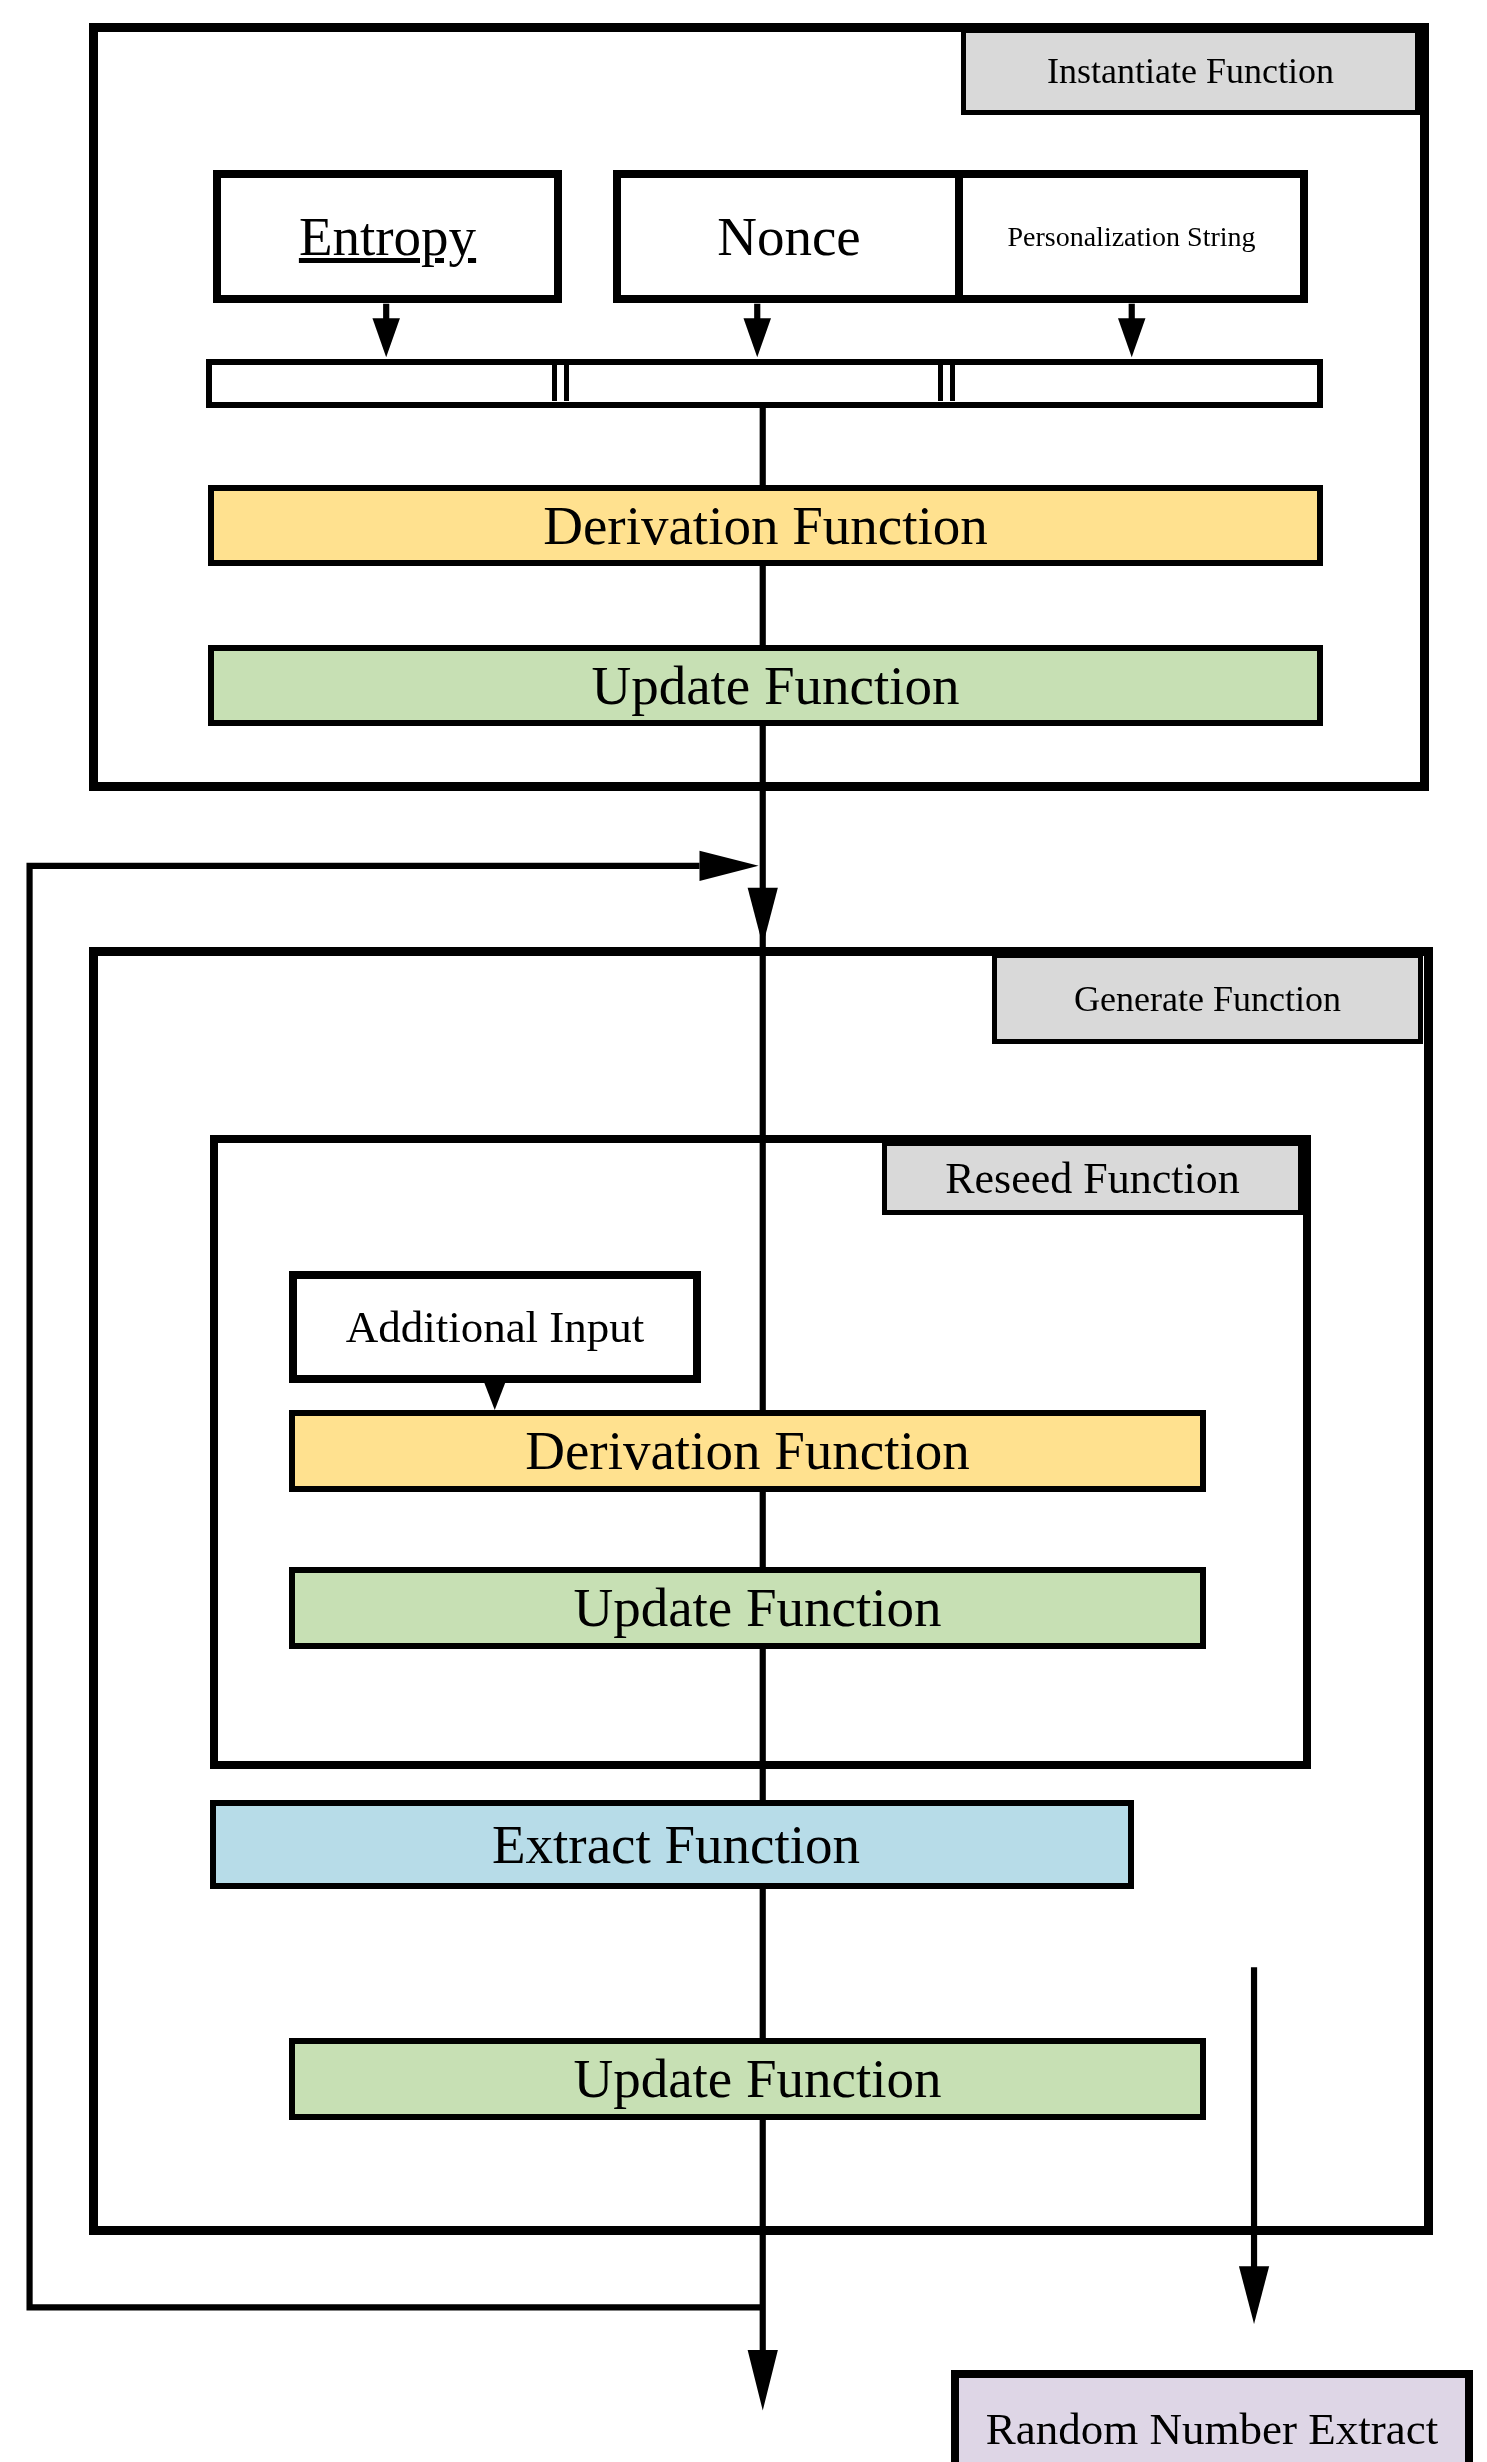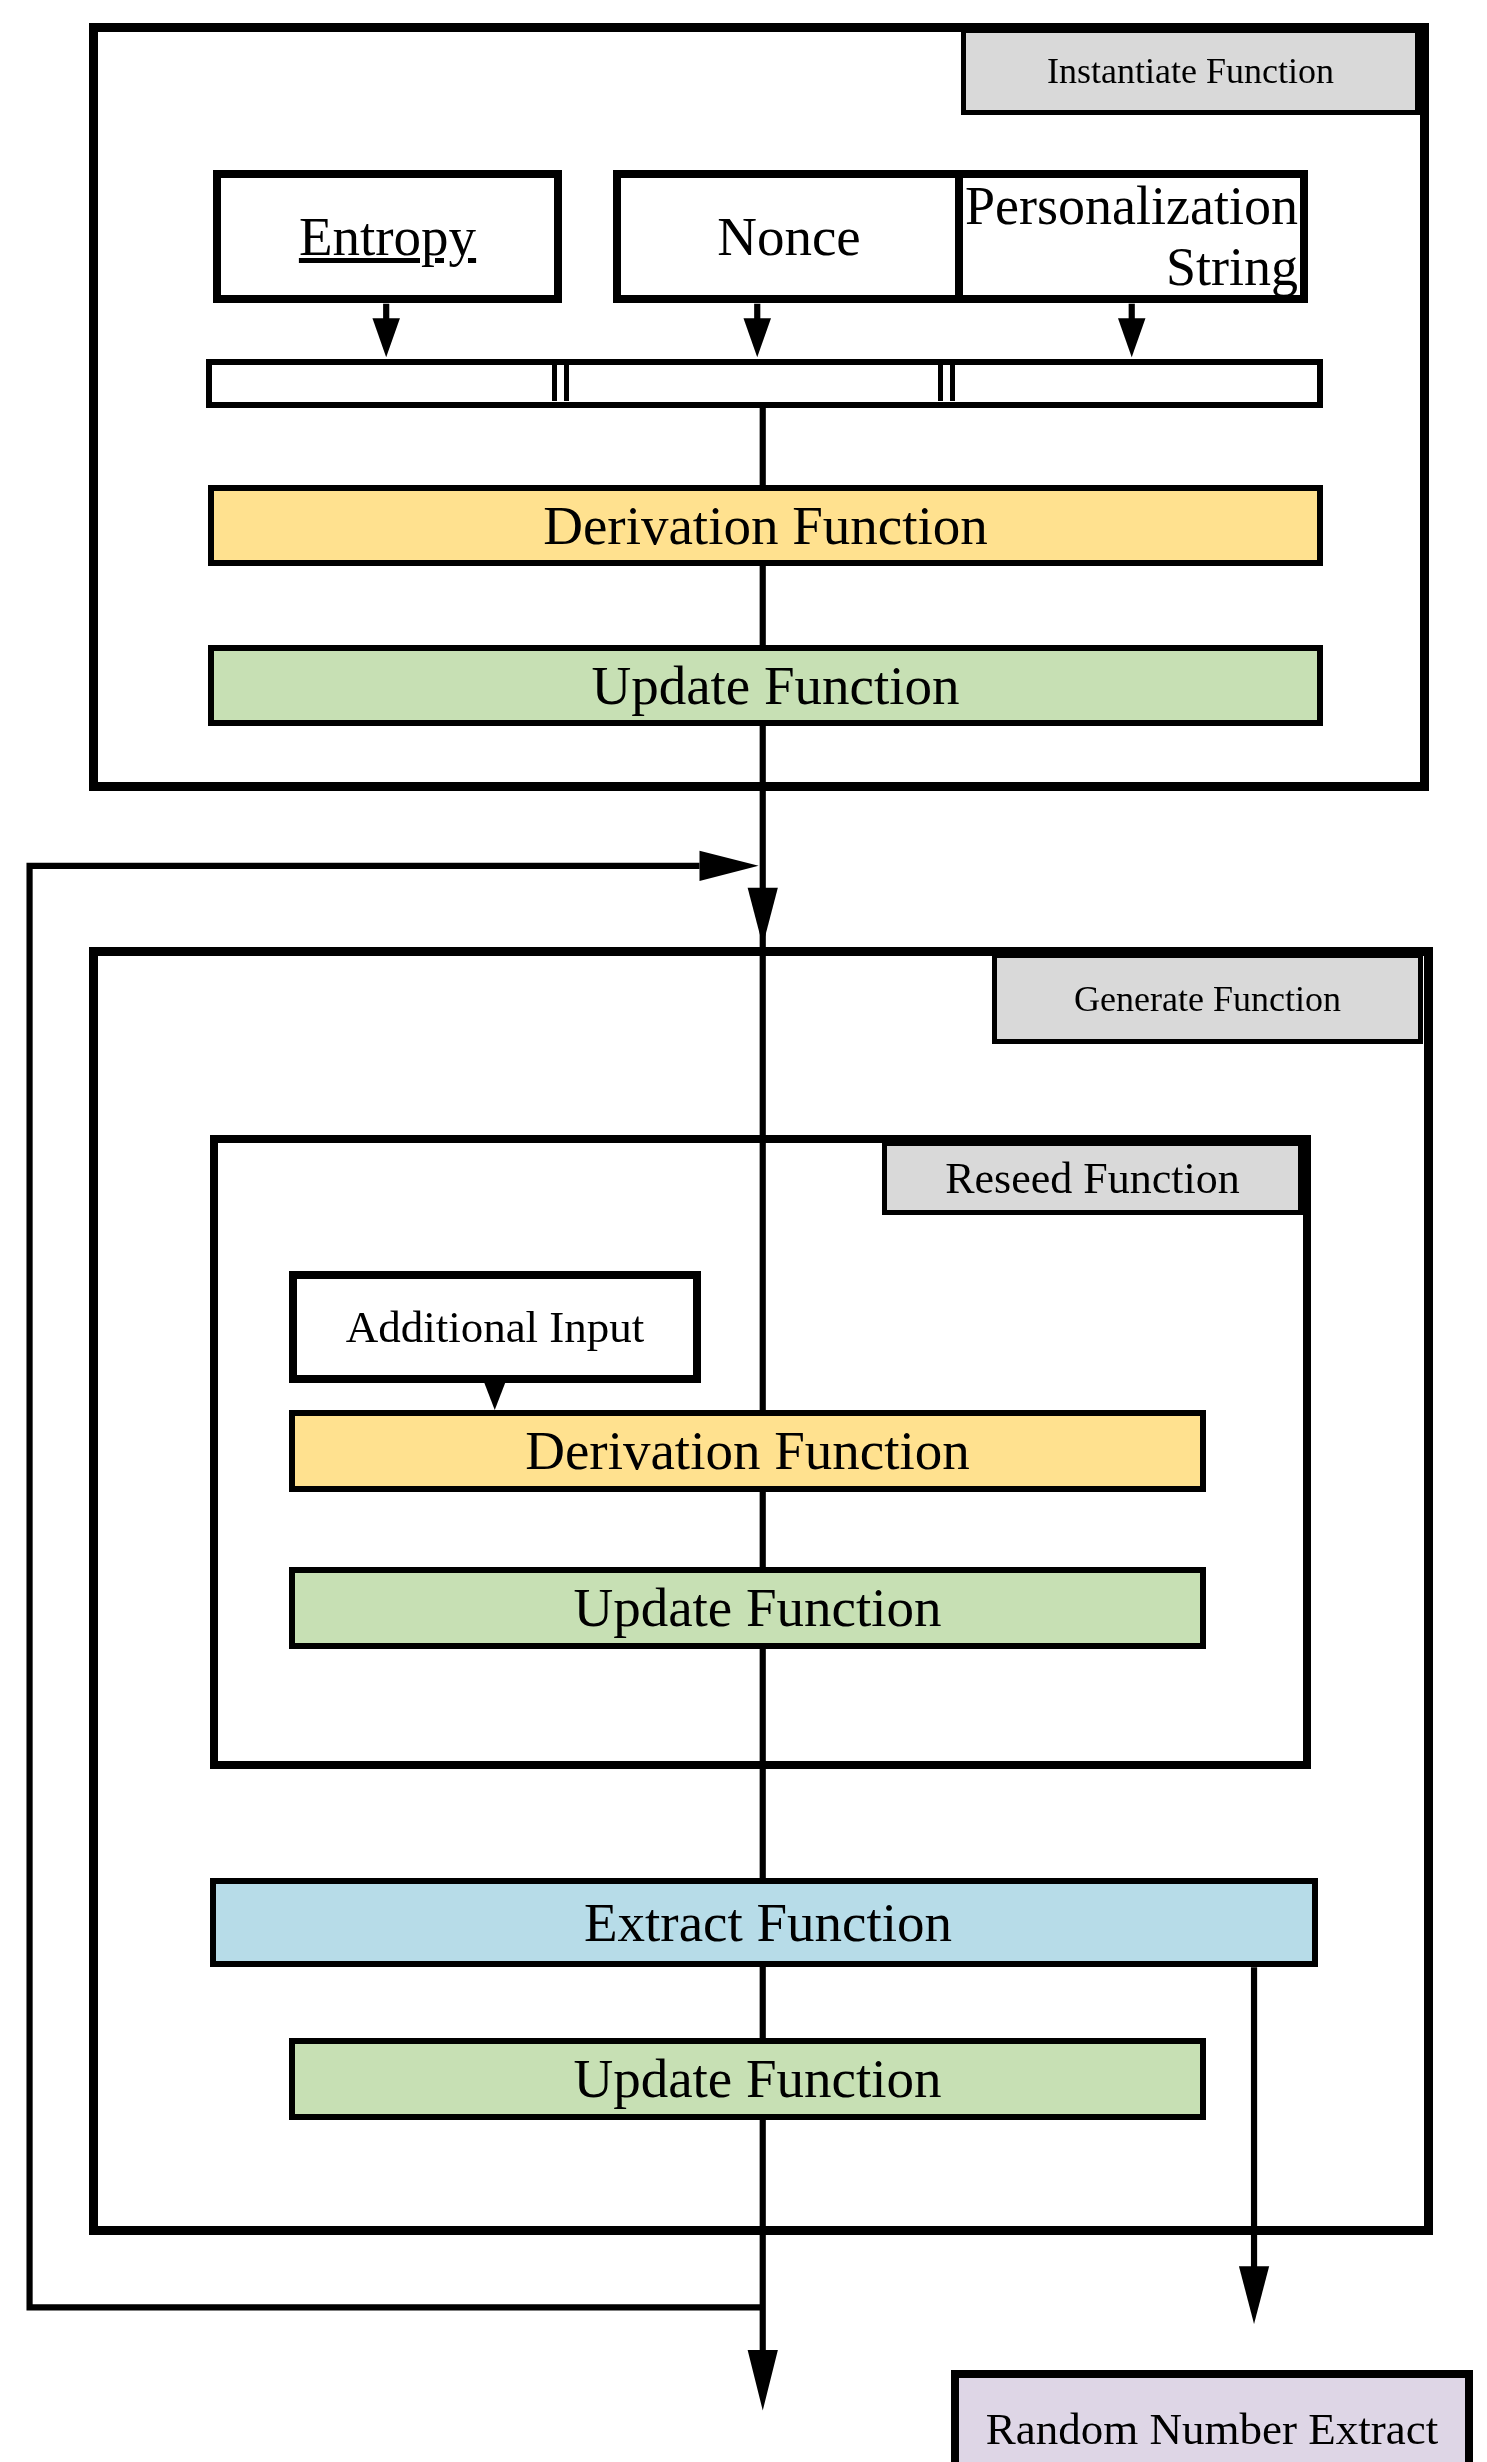--- a/index.html
+++ b/index.html
@@ -10,41 +10,41 @@
   .outer{background:transparent;border:9.6px solid #000;z-index:2;}
   .plain{border:8.2px solid #000;background:#fff;}
   .func{border:6.9px solid #000;}
   .corner-label{position:absolute;box-sizing:border-box;display:flex;align-items:center;justify-content:center;border:5.5px solid #000;background:var(--label-gray);z-index:4;white-space:nowrap;}
   .yellow{background:var(--function-yellow);}
   .green{background:var(--function-green);padding-left:20px;}
   .blue{background:var(--function-blue);}
   .lavender{background:var(--output-lavender);margin-top:43px;}
   .t80{font-size:55px;line-height:1.05;}
   .t70{font-size:36px;}
-  .t64{font-size:54px;line-height:1.12;text-align:right;}
+  .t64{font-size:28px;line-height:1.12;}
   .t66{font-size:45px;}
 
   #instantiate-box{left:89px;top:23px;width:1340px;height:768px;}
   #instantiate-label{left:961px;top:27.5px;width:459px;height:87px;}
   #entropy-box{left:213px;top:170px;width:349px;height:133px;text-decoration:underline;}
   #nonce-box{left:581px;top:170px;width:352px;height:133px;margin-left:32px;}
   #personalization-box{left:955px;top:170px;width:353px;height:133px;padding:0 6.9px;}
   #concat-row{left:206px;top:359px;width:1117px;height:49px;border:6.9px solid #000;background:#fff;}
   #concat-row .sep{position:absolute;top:0;width:4.8px;height:36px;background:#000;}
   #sep-a{left:340px;} #sep-b{left:352px;} #sep-c{left:726px;} #sep-d{left:738px;}
   #derivation1{left:208px;top:485px;width:1115px;height:81px;}
   #update1{left:208px;top:645px;width:1115px;height:81px;}
   #generate-box{left:89px;top:947px;width:1344px;height:1288px;}
   #generate-label{left:992px;top:953px;width:431px;height:91px;}
   #reseed-box{left:210px;top:1135px;width:1101px;height:634px;border-width:8.2px;}
   #reseed-label{left:882px;top:1141px;width:421px;height:74px;font-size:44px;}
   #additional-input{left:289px;top:1271px;width:412px;height:112px;white-space:nowrap;}
   #derivation2{left:289px;top:1410px;width:917px;height:82px;}
   #update2{left:289px;top:1567px;width:917px;height:82px;}
-  #extract{left:210px;top:1878px;width:1108px;height:89px;padding-left:8px;}
+  #extract{left:210px;top:1800px;width:924px;height:89px;padding-left:8px;}
   #update3{left:289px;top:2038px;width:917px;height:82px;}
   #rne-box{left:951px;top:2327px;width:522px;height:117px;border:8.2px solid #000;white-space:nowrap;}
 </style>
 </head>
 <body>
 
 <div class="canvas">
 
   <svg class="wires" width="1487" height="2462" viewBox="0 0 2164 3583">
 

